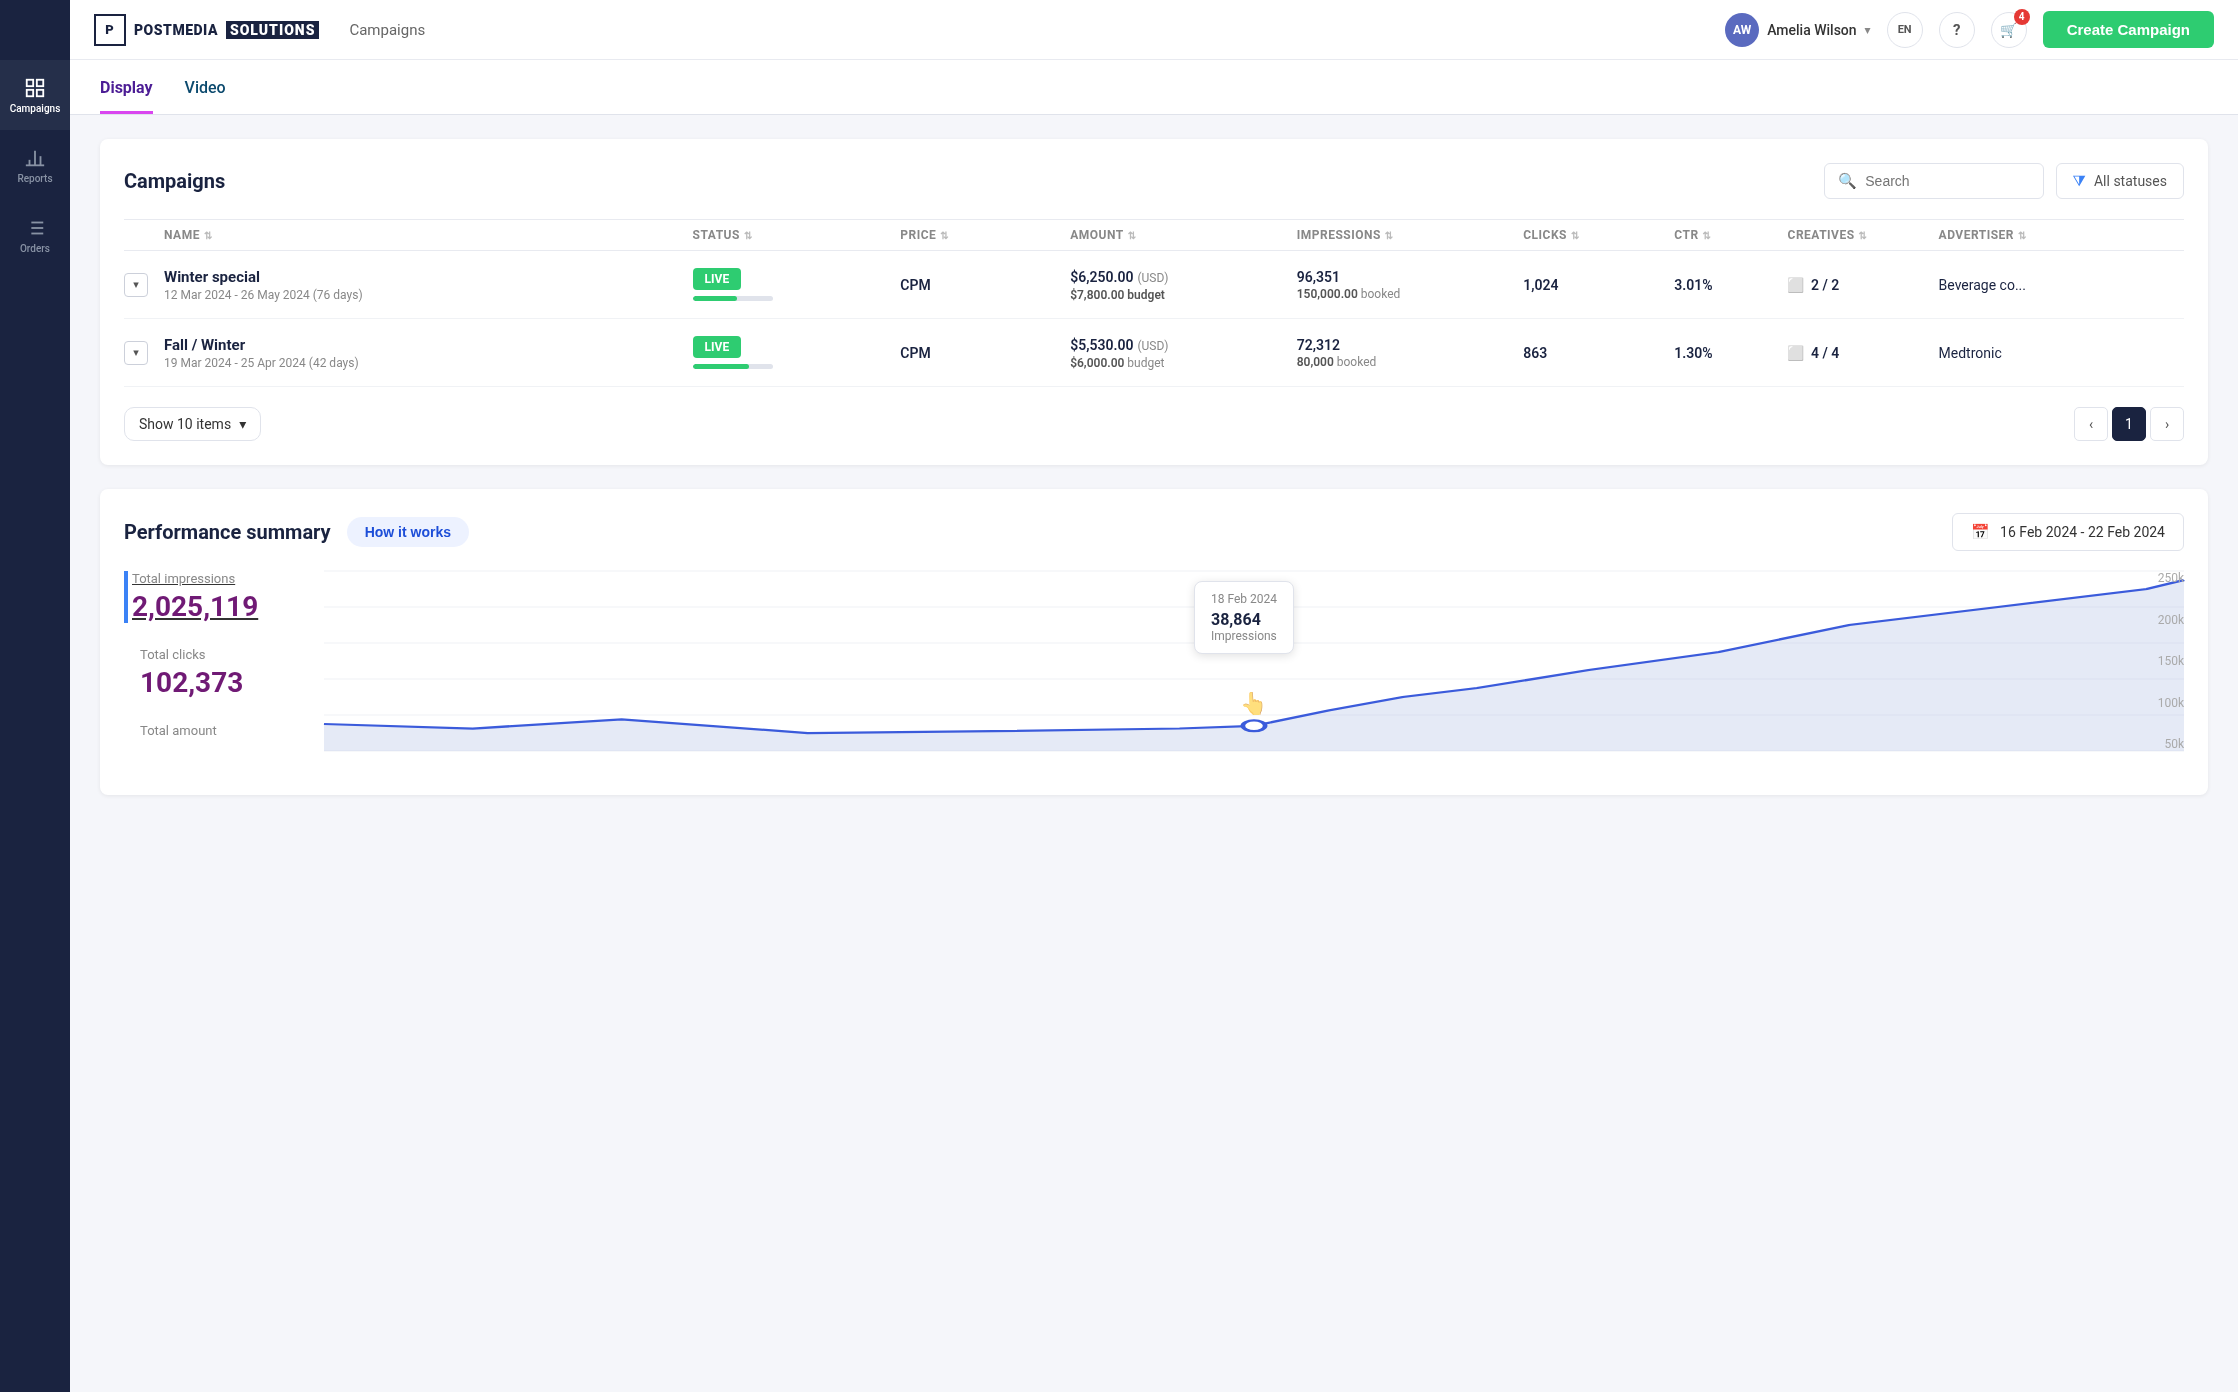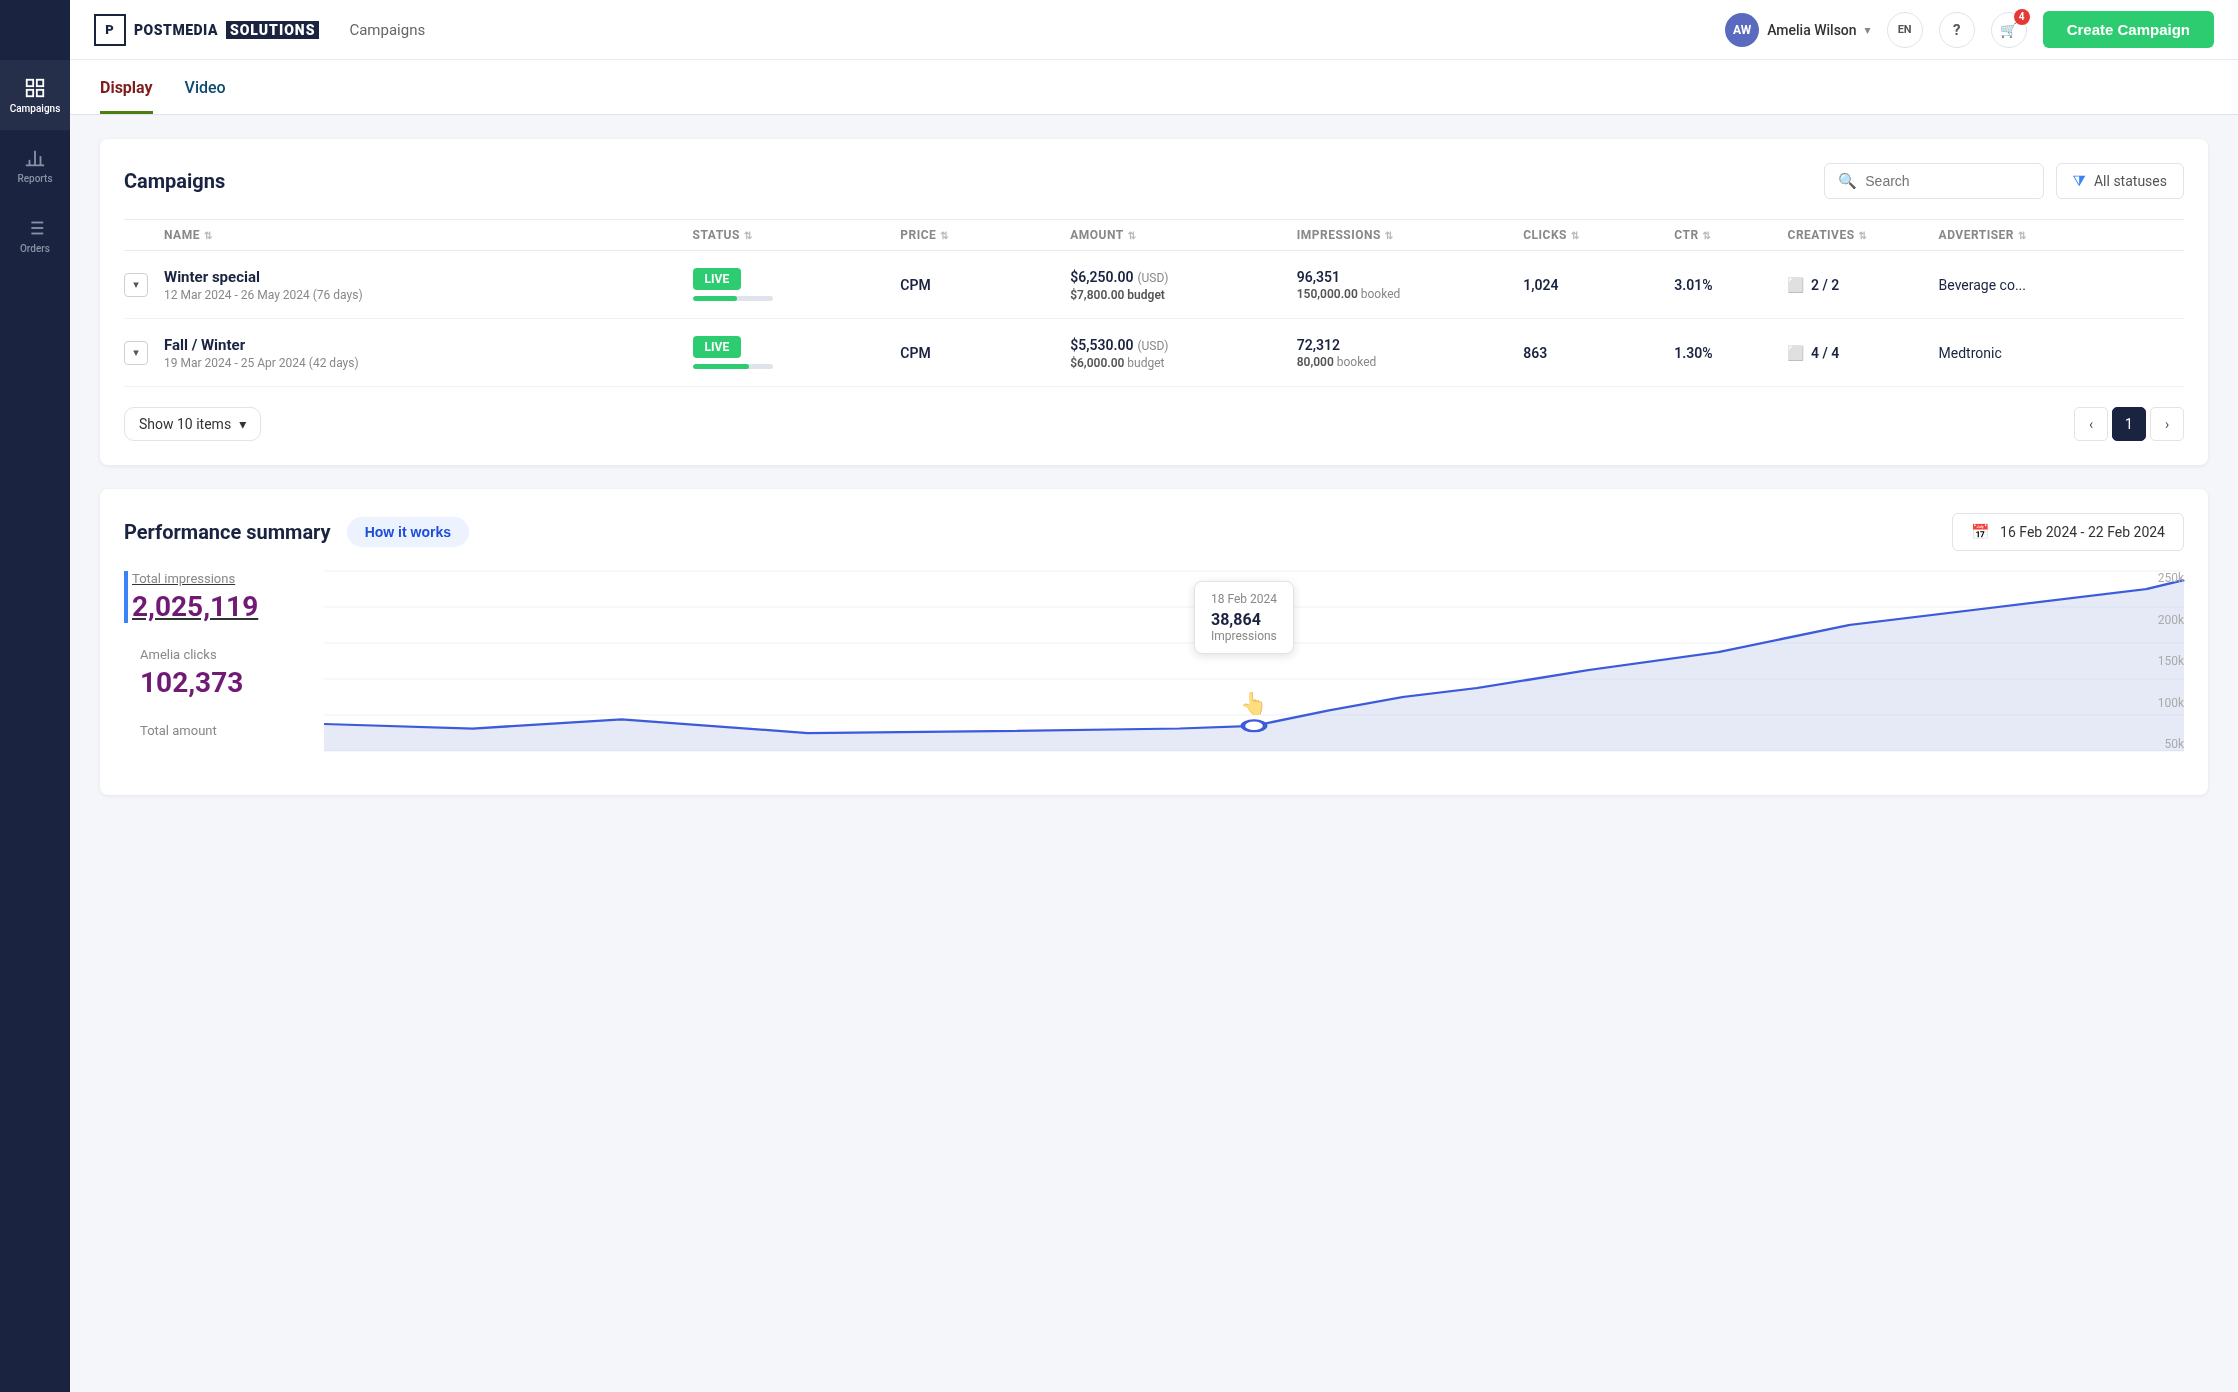--- a/index.html
+++ b/index.html
@@ -176,23 +176,23 @@
     }
     .page-tab {
       padding: 18px 0 14px;
       font-size: 16px;
       font-weight: 500;
       color: #0c4a6e;
       cursor: pointer;
       border-bottom: 3px solid transparent;
     }
     .page-tab.active {
-      color: #7f1d1d;
-      font-weight: 700;
-      border-bottom: 3px solid #4d7c0f;
+      color: #4c1d95;
+      font-weight: 700;
+      border-bottom: 3px solid #d946ef;
     }
 
     
     .main-content {
       padding: 24px 30px;
     }
 
     
     .card {
       background: #fff;
@@ -724,21 +724,21 @@
           </div>
         </div>
 
         <div class="perf-bottom">
           <div class="stats-panel">
             <div style="border-left: 4px solid #3b82f6; padding-left: 4px; margin-bottom: 24px; text-decoration: underline;">
               <div class="stat-label">Total impressions</div>
               <div class="stat-value">2,025,119</div>
             </div>
             <div style="padding-left: 16px; margin-bottom: 24px;">
-              <div class="stat-label">Amelia clicks</div>
+              <div class="stat-label">Total clicks</div>
               <div class="stat-value">102,373</div>
             </div>
             <div style="padding-left: 16px;">
               <div class="stat-label">Total amount</div>
             </div>
           </div>
 
           <div class="chart-wrapper" style="position:relative; height:200px;">
             <svg width="100%" height="180" viewBox="0 0 1000 200" preserveAspectRatio="none" style="overflow:visible;">
 

